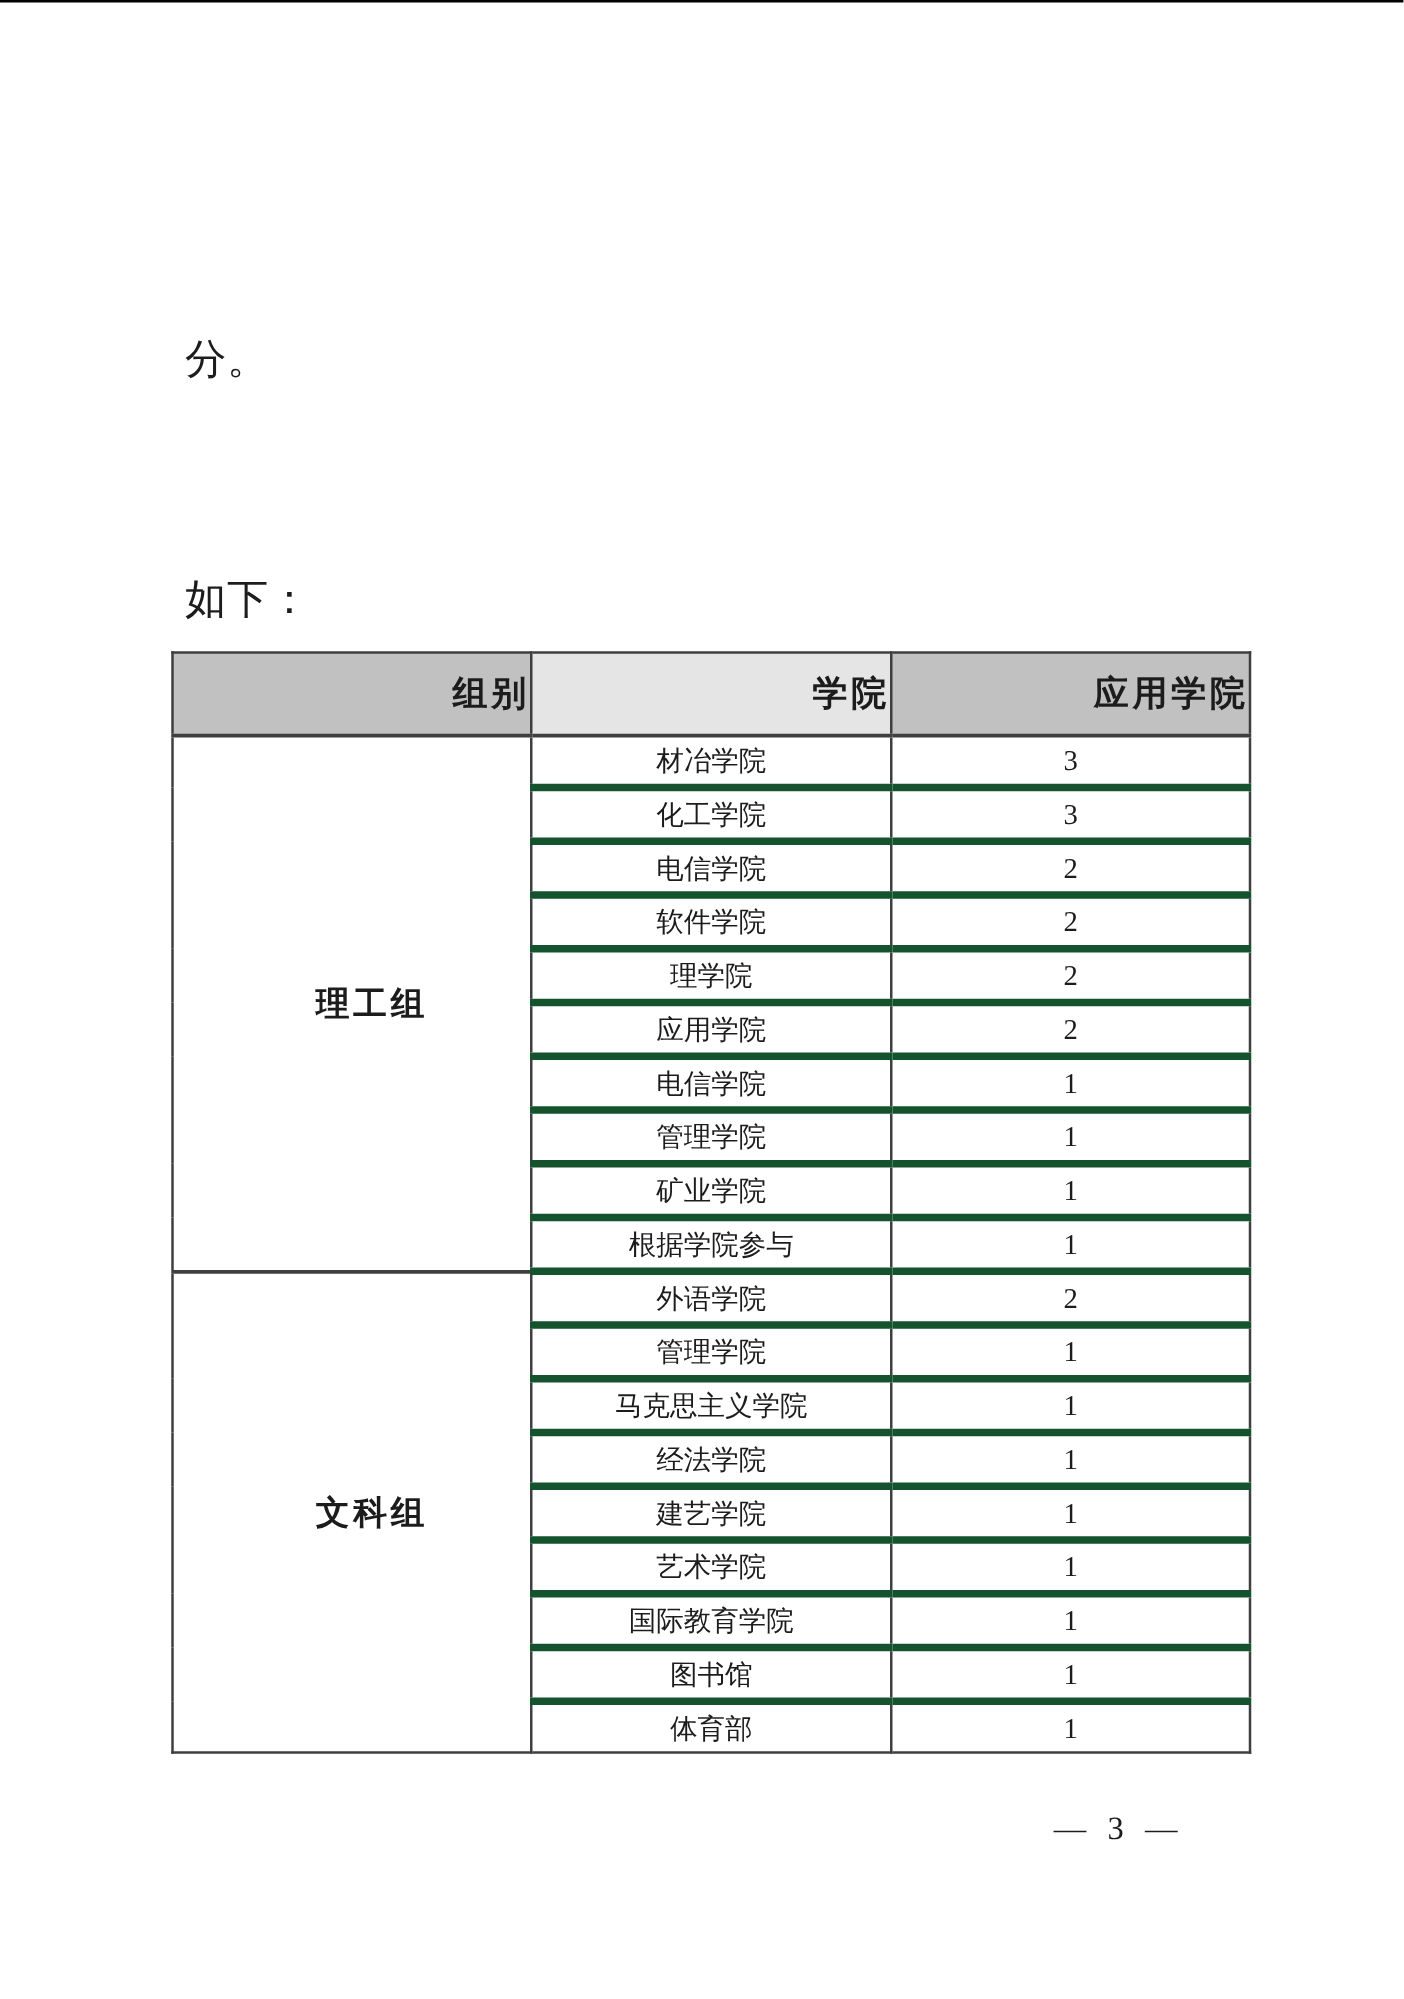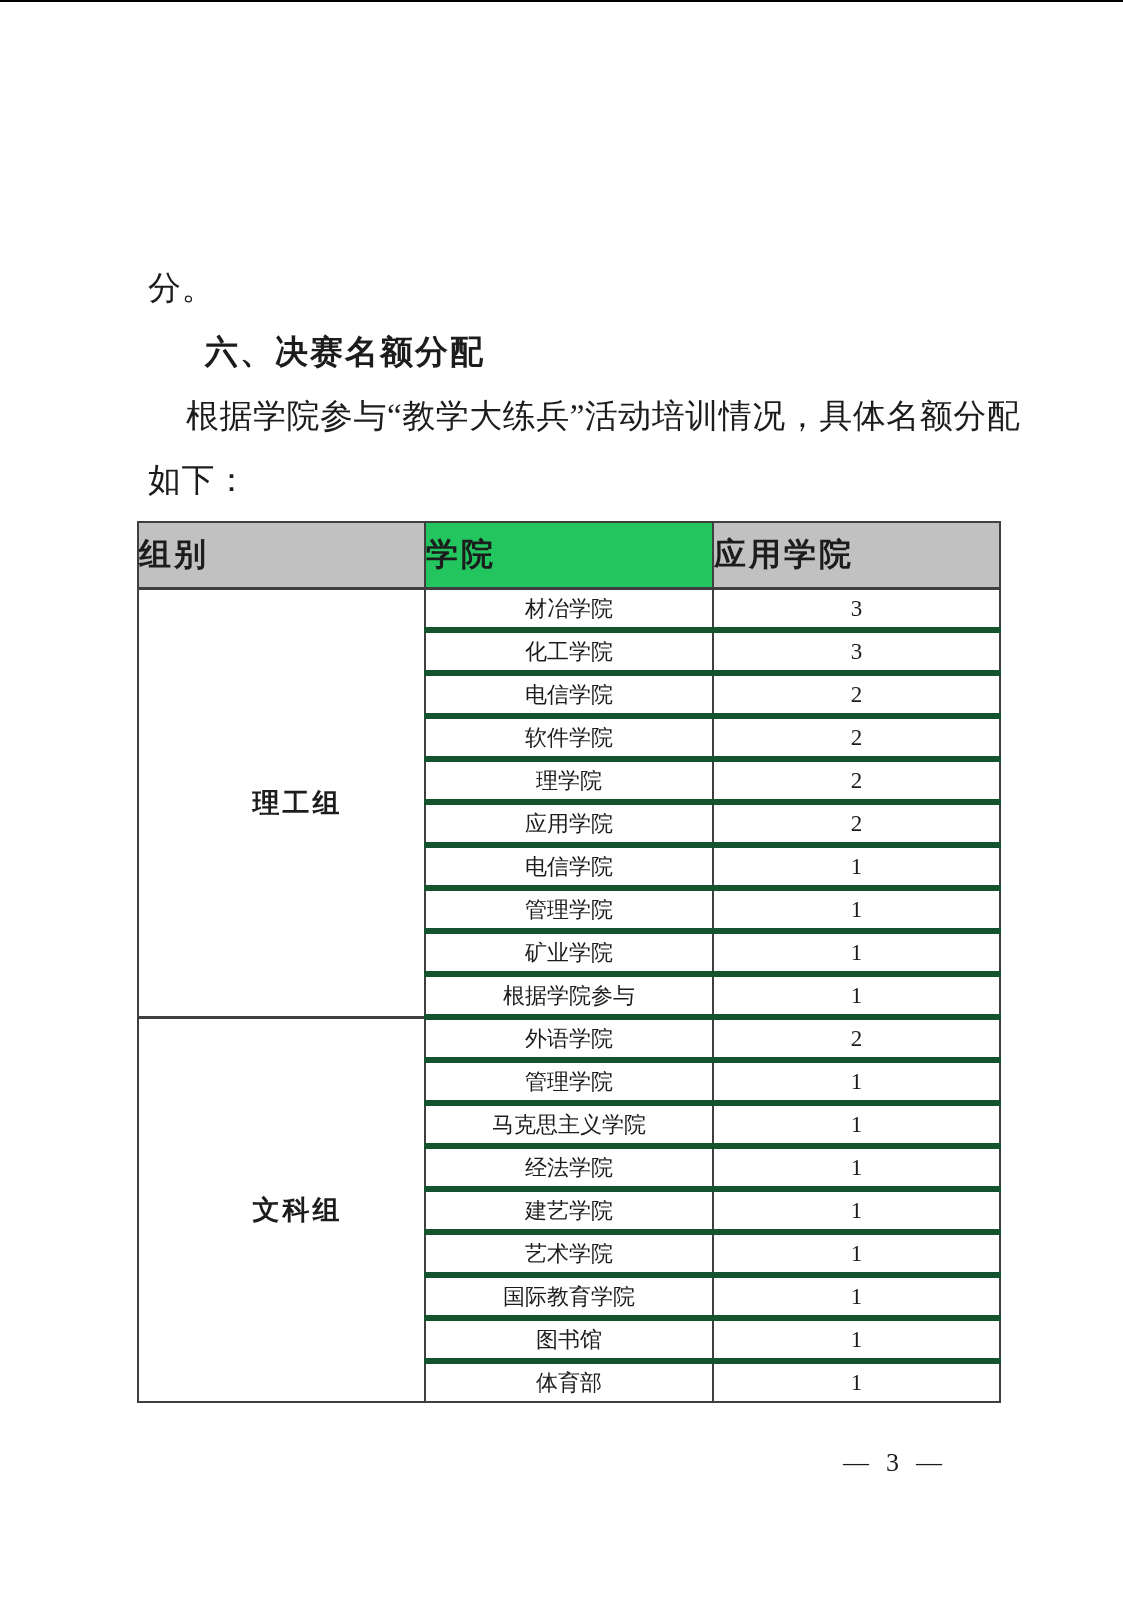--- a/index.html
+++ b/index.html
@@ -45,24 +45,24 @@
     table-layout: fixed;
     background: #ffffff;
   }
   table.alloc col.c1 { width: 287px; }
   table.alloc col.c2 { width: 288px; }
   table.alloc col.c3 { width: 287px; }
 
   table.alloc th {
     height: 64px;
     padding: 0;
-    font-size: 32px;
+    font-size: 28px;
     font-weight: 700;
     letter-spacing: 3px;
-    text-align: left;
+    text-align: right;
     vertical-align: middle;
     border-top: 2px solid #3f3f3f;
     border-bottom: 3px solid #3f3f3f;
     border-left: 2px solid #3f3f3f;
     border-right: 2px solid #3f3f3f;
   }
   table.alloc td {
     height: 37px;
     padding: 0;
     text-align: center;
@@ -95,35 +95,33 @@
   }
 </style>
 </head>
 <body>
 
 <div class="page">
   <div class="top-edge"></div>
 
   <div class="text-line para-award-l2">分。</div>
 
-  <div class="text-line section-heading">六、决赛名额分配</div>
-
-  <div class="text-line para-alloc-l1">根据学院参与“教学大练兵”活动培训情况，具体名额分配</div>
+
   <div class="text-line para-alloc-l2">如下：</div>
 
   <table class="alloc">
     <colgroup>
       <col class="c1">
         <col class="c2">
         <col class="c3">
     </colgroup>
     <thead>
       <tr>
         <th style="background: rgb(193, 193, 193);">组别</th>
-        <th style="background: #22c55e;">学院</th>
+        <th style="background: #e5e5e5;">学院</th>
         <th style="background: rgb(193, 193, 193);">应用学院</th>
       </tr>
     </thead>
     <tbody>
         <tr class="body-row">
           <td class="group-cell" rowspan="10">理工组</td>
       <td>材冶学院</td>
       <td class="count-cell">3</td>
     </tr>
         <tr class="body-row">

